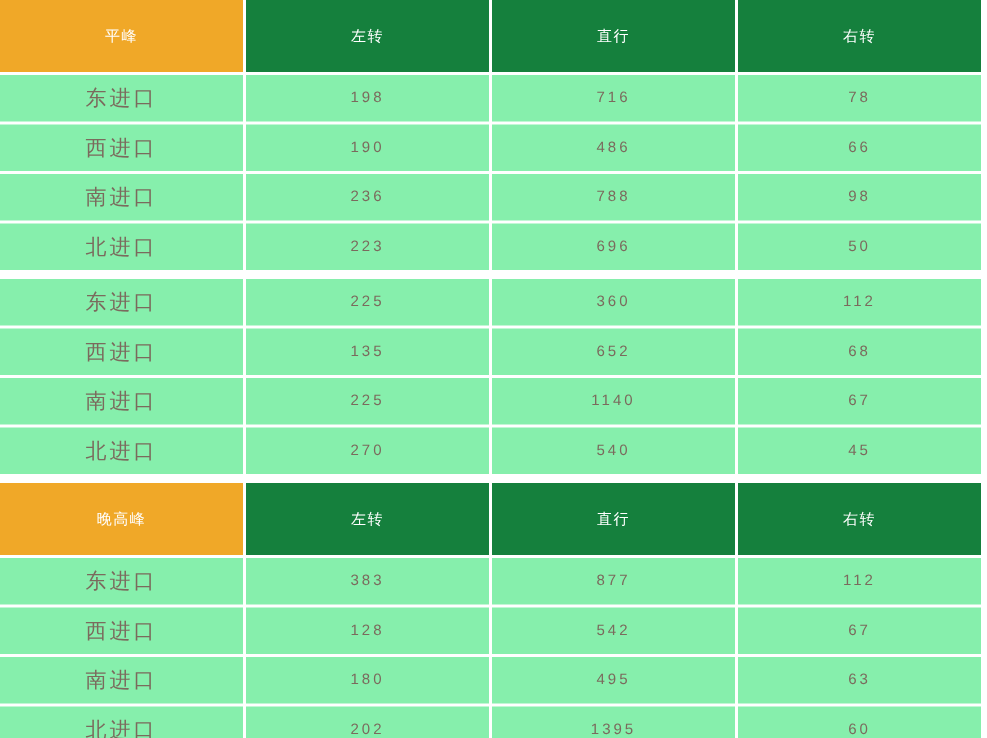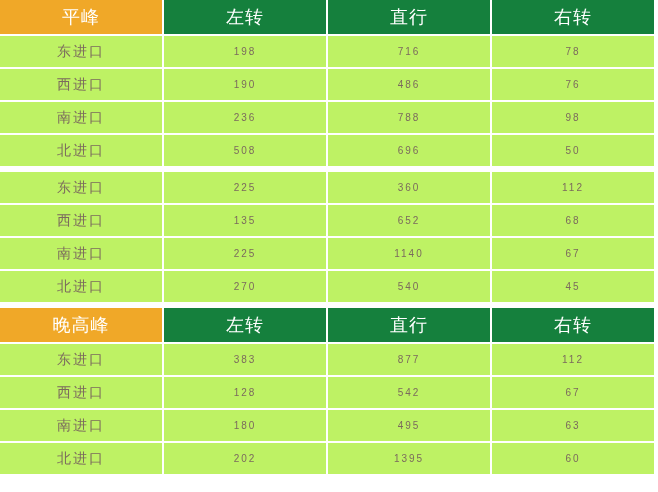--- a/index.html
+++ b/index.html
@@ -26,38 +26,38 @@
   .traffic-table th {
     padding: 0;
     margin: 0;
     text-align: center;
     vertical-align: middle;
     font-weight: normal;
   }
 
   
   tr.period-head > * {
-    height: 34px;
+    height: 48px;
     line-height: 31px;
     color: #ffffff;
-    font-size: 18px;
+    font-size: 10px;
     letter-spacing: 1px;
   }
   .period-label {
     background: #F0A828;
   }
   .movement-label {
     background: #15803d;
   }
 
   
   tr.data-row > * {
     height: 31px;
     line-height: 31px;
-    background: #bef264;
+    background: #86efac;
     color: #7B6A5D;
     font-size: 13px;
   }
   td.approach-cell {
     letter-spacing: 2px;
     font-size: 14px;
   }
   td.value-cell {
     letter-spacing: 2px;
     font-size: 10px;
@@ -87,31 +87,31 @@
     <tr class="data-row">
       <td class="approach-cell">东进口</td>
       <td class="value-cell">198</td>
       <td class="value-cell">716</td>
       <td class="value-cell">78</td>
     </tr>
     <tr class="data-row">
       <td class="approach-cell">西进口</td>
       <td class="value-cell">190</td>
       <td class="value-cell">486</td>
-      <td class="value-cell">76</td>
+      <td class="value-cell">66</td>
     </tr>
     <tr class="data-row">
       <td class="approach-cell">南进口</td>
       <td class="value-cell">236</td>
       <td class="value-cell">788</td>
       <td class="value-cell">98</td>
     </tr>
     <tr class="data-row">
       <td class="approach-cell">北进口</td>
-      <td class="value-cell">508</td>
+      <td class="value-cell">223</td>
       <td class="value-cell">696</td>
       <td class="value-cell">50</td>
     </tr>
 
     <tr class="block-gap">
       <td></td>
       <td></td>
       <td></td>
       <td></td>
     </tr>

